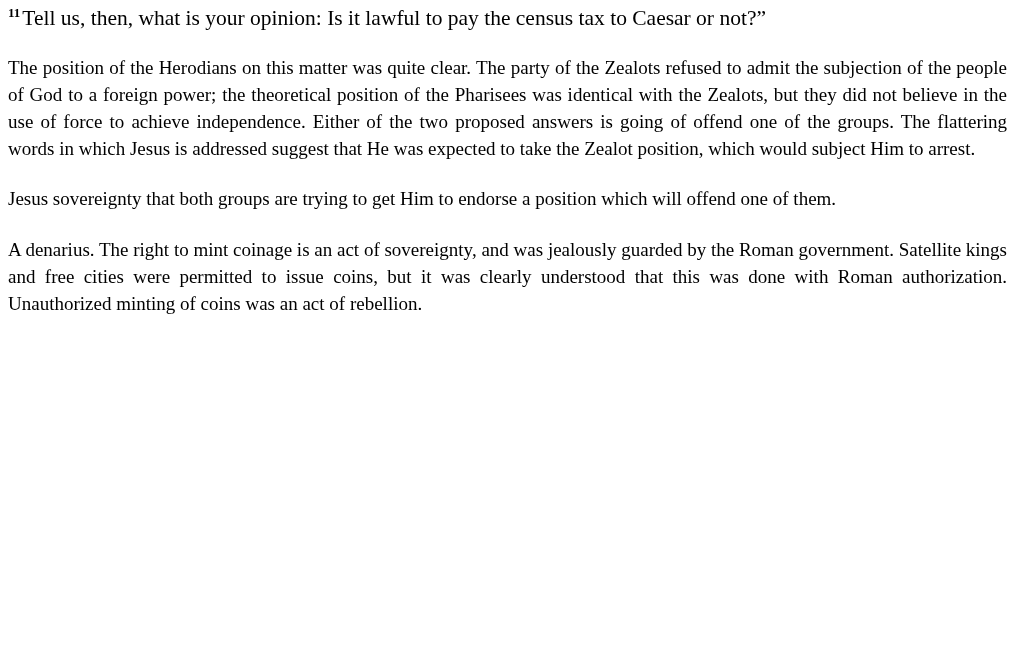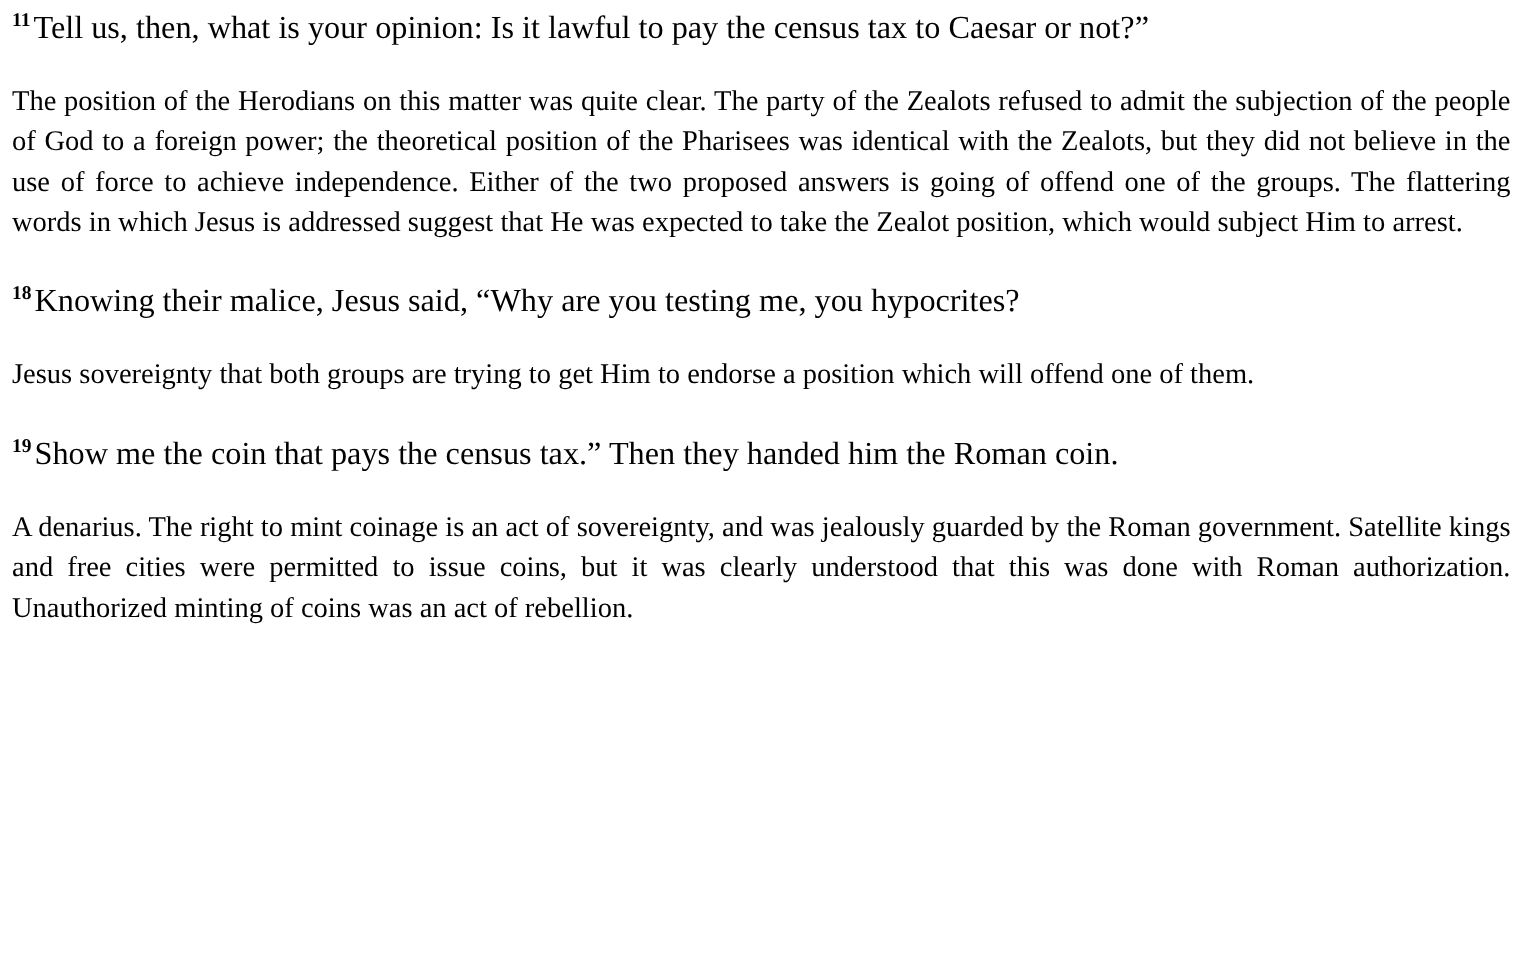--- a/index.html
+++ b/index.html
@@ -55,25 +55,19 @@
 <body>
 
 <div class="page">
 
   <p class="verse-para">
     <span class="verse-num">11</span><span class="verse-text">Tell us, then, what is your opinion: Is it lawful to pay the census tax to Caesar or not?”</span>
   </p>
 
   <p class="commentary-para">The position of the Herodians on this matter was quite clear. The party of the Zealots refused to admit the subjection of the people of God to a foreign power; the theoretical position of the Pharisees was identical with the Zealots, but they did not believe in the use of force to achieve independence. Either of the two proposed answers is going of offend one of the groups. The flattering words in which Jesus is addressed suggest that He was expected to take the Zealot position, which would subject Him to arrest.</p>
 
-  <p class="verse-para">
-    <span class="verse-num">18</span><span class="verse-text">Knowing their malice, Jesus said, “Why are you testing me, you hypocrites?</span>
-  </p>
 
   <p class="commentary-para">Jesus sovereignty that both groups are trying to get Him to endorse a position which will offend one of them.</p>
 
-  <p class="verse-para">
-    <span class="verse-num">19</span><span class="verse-text">Show me the coin that pays the census tax.” Then they handed him the Roman coin.</span>
-  </p>
 
   <p class="commentary-para">A denarius. The right to mint coinage is an act of sovereignty, and was jealously guarded by the Roman government. Satellite kings and free cities were permitted to issue coins, but it was clearly understood that this was done with Roman authorization. Unauthorized minting of coins was an act of rebellion.</p>
 
 </div>
 
 </body></html>

